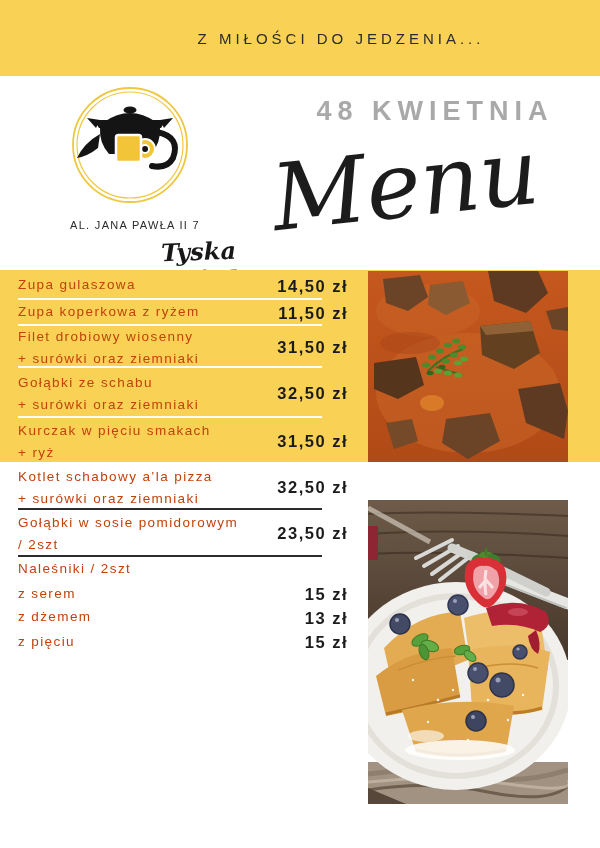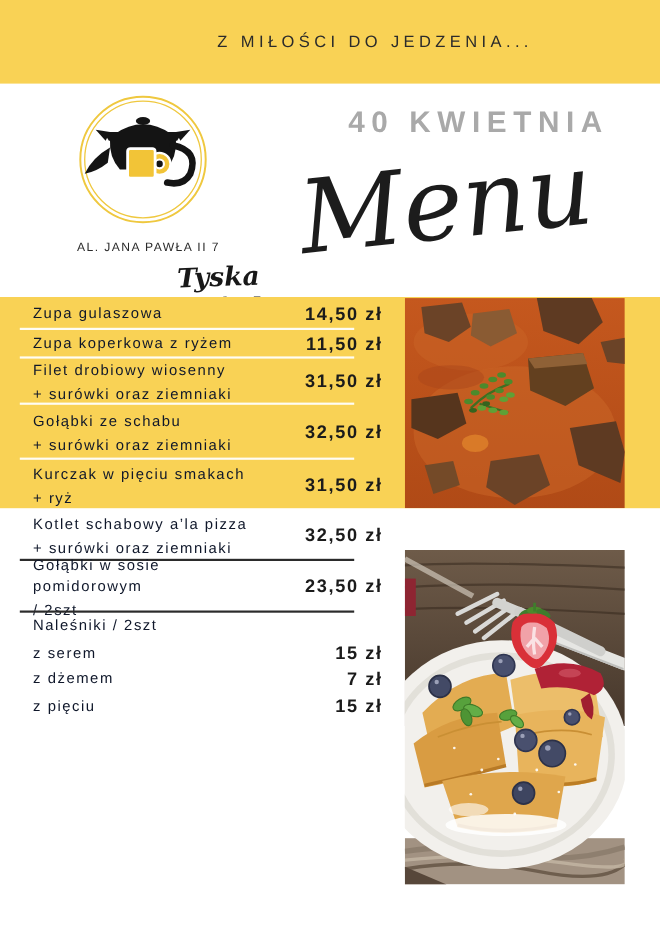--- a/index.html
+++ b/index.html
@@ -25,21 +25,21 @@
   .menu-script{position:absolute;left:272px;top:138px;width:220px;
                font-family:"DejaVu Serif",serif;font-style:italic;font-weight:400;
                font-size:92px;line-height:100px;color:#1c1c1c;transform:rotate(-6deg);}
 
   
   .yellow-band{position:absolute;left:0;top:270px;width:600px;height:192px;background:#F9D255;}
 
   
   .menu-list{position:absolute;left:18px;top:272px;width:330px;}
   .mrow{position:relative;display:flex;justify-content:space-between;align-items:center;}
-  .mrow .nm{font-size:13.5px;letter-spacing:1.4px;color:#0f172a;margin-left:12px;}
+  .mrow .nm{font-size:13.5px;letter-spacing:1.4px;color:#c2410c;}
   .mrow .l1,.mrow .l2{line-height:19px;}
   .mrow .l2{margin-top:3px;}
   .mrow .pr{font-size:16.5px;font-weight:700;letter-spacing:1.5px;color:#1b1b1b;white-space:nowrap;margin-left:28px;}
   .dw::after,.dd::after{content:"";position:absolute;left:0;bottom:0;width:304px;height:2px;}
   .dw::after{background:#FFFDF4;}
   .dd::after{background:#2b2b2b;}
   .h28{height:28px}.h26{height:26px}.h42{height:42px}.h50{height:50px}.h46{height:46px}
   .h47{height:47px}.h23{height:23px}.h24{height:24px}.h25{height:25px}
 
   
@@ -78,21 +78,21 @@
         <rect x="52" y="54" width="25" height="27" rx="2.5" fill="#F2C437" stroke="#ffffff" stroke-width="2.5"></rect>
       </g>
     </svg>
     <div class="brand-script">Tyska Stołówka</div>
   </div>
 
   <div class="address-block">
     <div>AL. JANA PAWŁA II 7</div>
   </div>
 
-  <div class="date-title">40 KWIETNIA</div>
+  <div class="date-title">48 KWIETNIA</div>
   <div class="menu-script">Menu</div>
 
   <div class="yellow-band"></div>
 
   <div class="photo-goulash">
     <svg width="200" height="191" viewBox="0 0 200 191">
       <defs>
         <linearGradient id="gstew" x1="0" y1="0" x2="0" y2="1">
           <stop offset="0" stop-color="#C5581E"></stop>
             <stop offset="1" stop-color="#B04A16"></stop>
@@ -203,21 +203,21 @@
           <div class="l1">z serem</div>
           <div class="l2"></div>
         </div>
       <div class="pr">15 zł</div>
     </div>
     <div class="mrow h24">
       <div class="nm">
           <div class="l1">z dżemem</div>
           <div class="l2"></div>
         </div>
-      <div class="pr">7 zł</div>
+      <div class="pr">13 zł</div>
     </div>
     <div class="mrow h25">
       <div class="nm">
           <div class="l1">z pięciu</div>
           <div class="l2"></div>
         </div>
       <div class="pr">15 zł</div>
     </div>
   </div>
 

